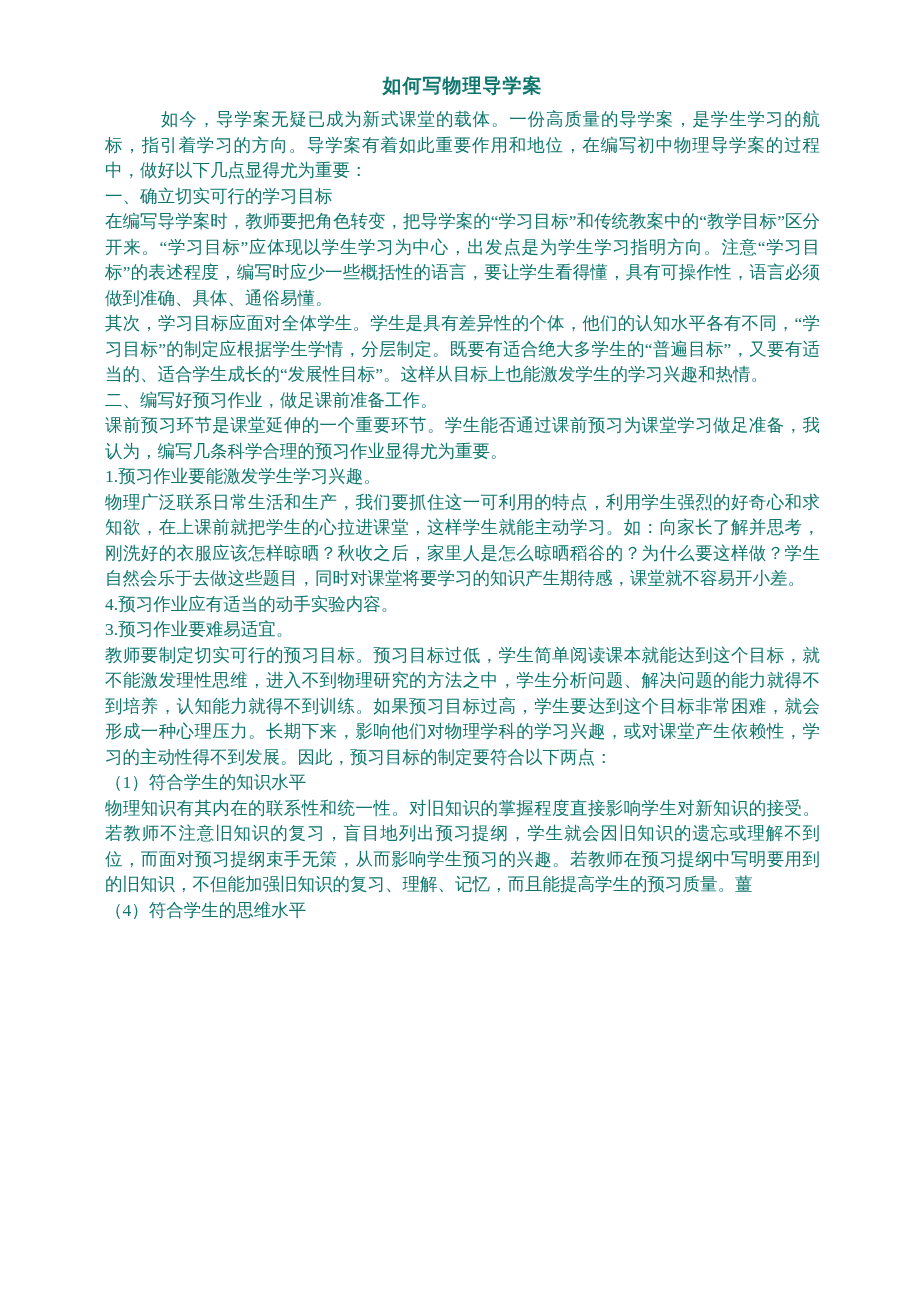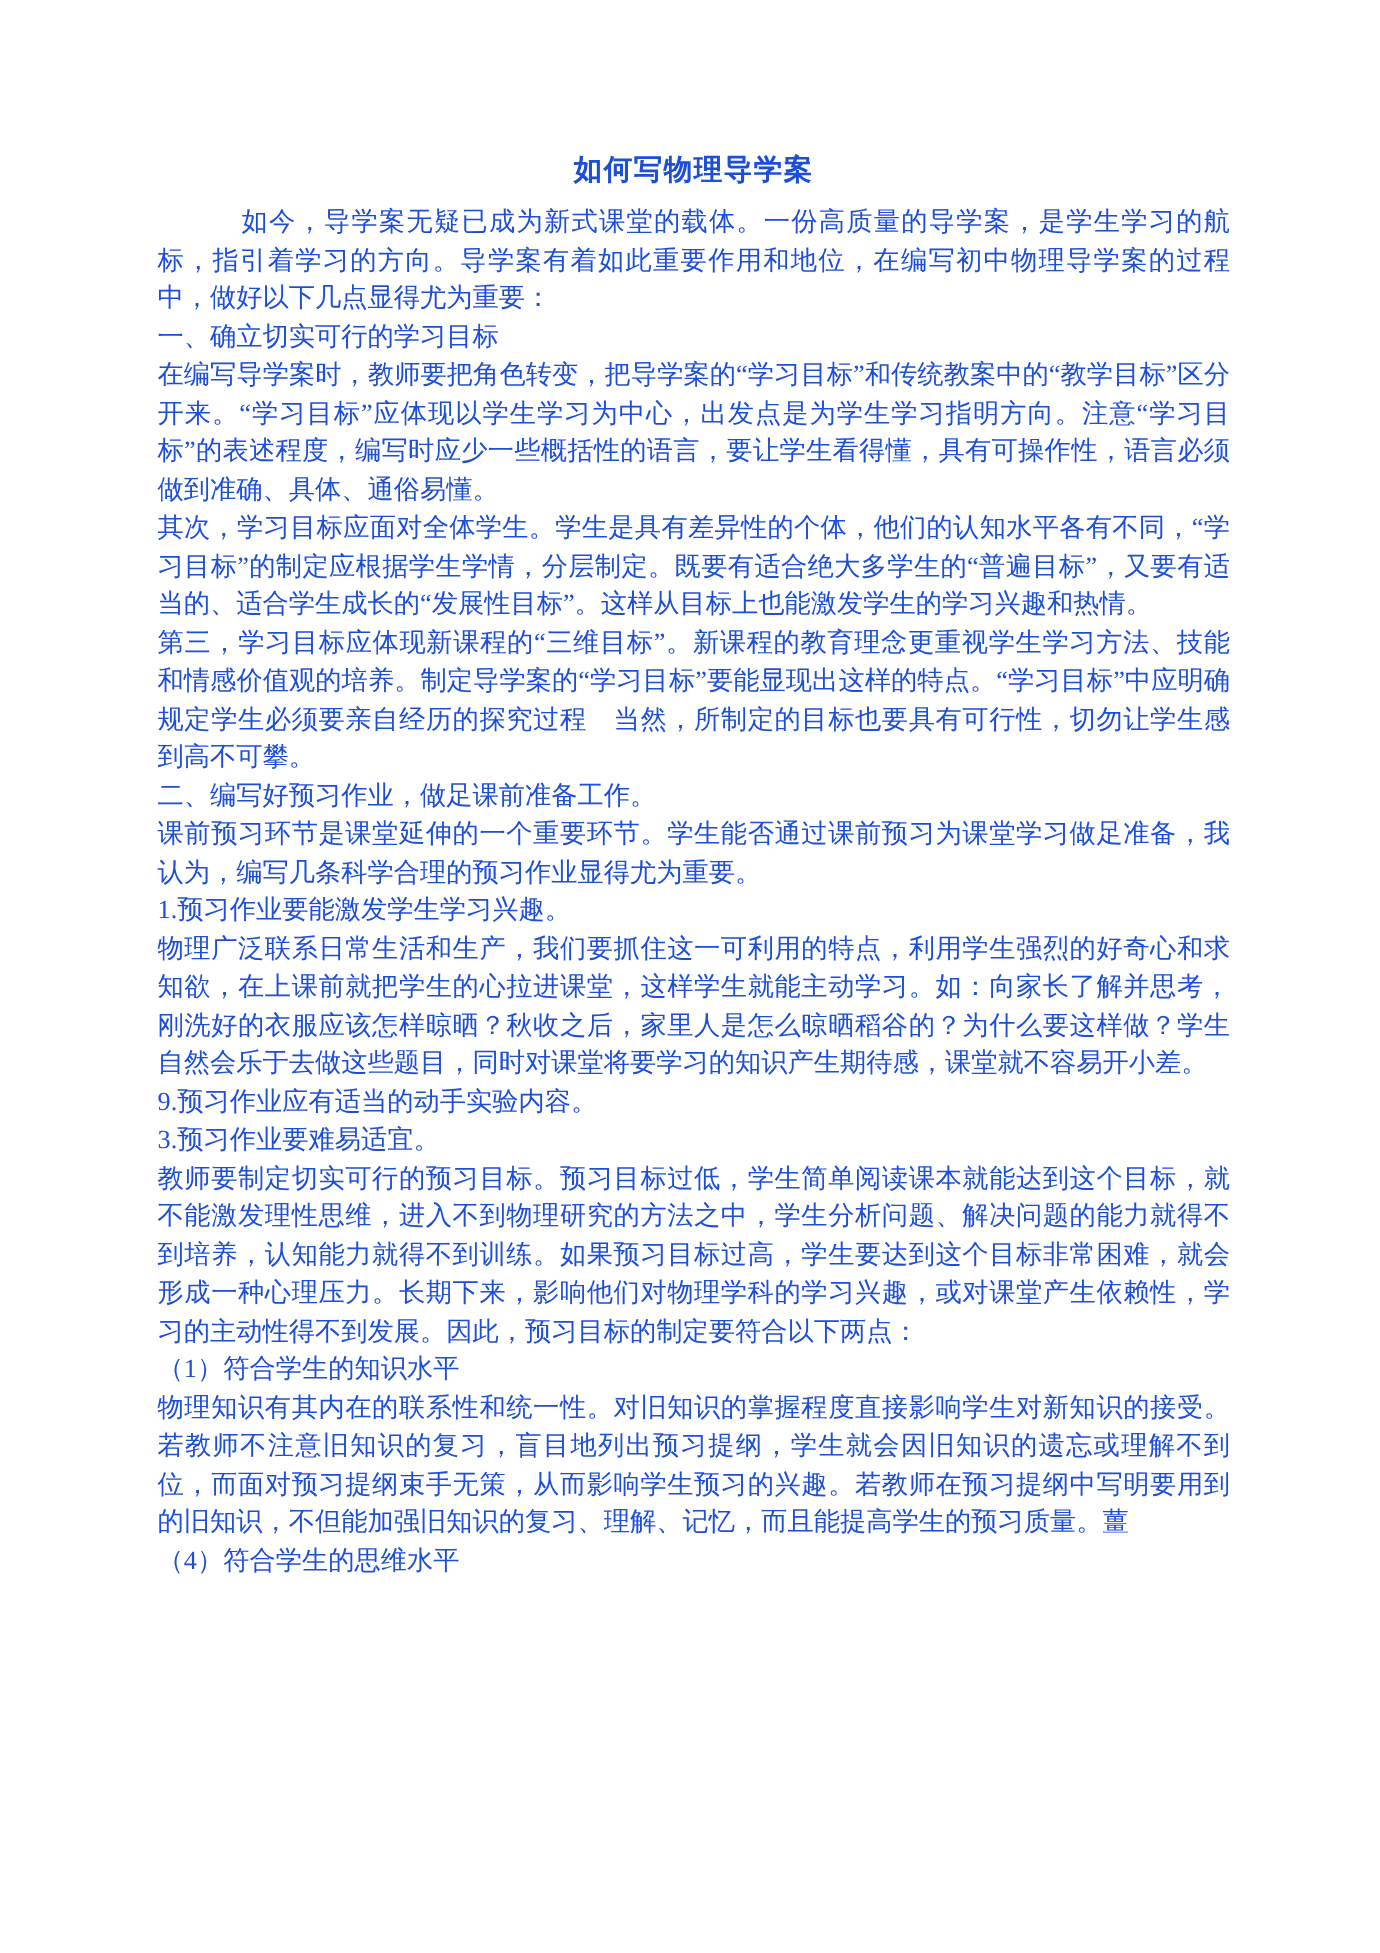--- a/index.html
+++ b/index.html
@@ -10,23 +10,23 @@
   body {
     width: 920px;
     height: 1302px;
     overflow: hidden;
   }
   .page {
     width: 920px;
     height: 1302px;
     box-sizing: border-box;
     background: #ffffff;
-    padding: 101px 100px 0 105px;
+    padding: 73px 100px 0 105px;
     font-family: "Liberation Serif", "DejaVu Serif", serif;
-    color: #1d4ed8;
+    color: #0f766e;
   }
   .doc-title {
     font-size: 19px;
     font-weight: 700;
     text-align: center;
     margin: 0 0 8px 0;
     line-height: 26px;
     letter-spacing: 1px;
   }
   .para {
@@ -44,24 +44,23 @@
 </head>
 <body>
 
 <div class="page">
   <h1 class="doc-title">如何写物理导学案</h1>
 
   <p class="para first-indent">如今，导学案无疑已成为新式课堂的载体。一份高质量的导学案，是学生学习的航标，指引着学习的方向。导学案有着如此重要作用和地位，在编写初中物理导学案的过程中，做好以下几点显得尤为重要：</p>
   <p class="para">一、确立切实可行的学习目标</p>
   <p class="para">在编写导学案时，教师要把角色转变，把导学案的“学习目标”和传统教案中的“教学目标”区分开来。“学习目标”应体现以学生学习为中心，出发点是为学生学习指明方向。注意“学习目标”的表述程度，编写时应少一些概括性的语言，要让学生看得懂，具有可操作性，语言必须做到准确、具体、通俗易懂。</p>
   <p class="para">其次，学习目标应面对全体学生。学生是具有差异性的个体，他们的认知水平各有不同，“学习目标”的制定应根据学生学情，分层制定。既要有适合绝大多学生的“普遍目标”，又要有适当的、适合学生成长的“发展性目标”。这样从目标上也能激发学生的学习兴趣和热情。</p>
-  <p class="para">第三，学习目标应体现新课程的“三维目标”。新课程的教育理念更重视学生学习方法、技能和情感价值观的培养。制定导学案的“学习目标”要能显现出这样的特点。“学习目标”中应明确规定学生必须要亲自经历的探究过程　当然，所制定的目标也要具有可行性，切勿让学生感到高不可攀。</p>
   <p class="para">二、编写好预习作业，做足课前准备工作。</p>
   <p class="para">课前预习环节是课堂延伸的一个重要环节。学生能否通过课前预习为课堂学习做足准备，我认为，编写几条科学合理的预习作业显得尤为重要。</p>
   <p class="para">1.预习作业要能激发学生学习兴趣。</p>
   <p class="para">物理广泛联系日常生活和生产，我们要抓住这一可利用的特点，利用学生强烈的好奇心和求知欲，在上课前就把学生的心拉进课堂，这样学生就能主动学习。如：向家长了解并思考，刚洗好的衣服应该怎样晾晒？秋收之后，家里人是怎么晾晒稻谷的？为什么要这样做？学生自然会乐于去做这些题目，同时对课堂将要学习的知识产生期待感，课堂就不容易开小差。</p>
-  <p class="para">9.预习作业应有适当的动手实验内容。</p>
+  <p class="para">4.预习作业应有适当的动手实验内容。</p>
   <p class="para">3.预习作业要难易适宜。</p>
   <p class="para">教师要制定切实可行的预习目标。预习目标过低，学生简单阅读课本就能达到这个目标，就不能激发理性思维，进入不到物理研究的方法之中，学生分析问题、解决问题的能力就得不到培养，认知能力就得不到训练。如果预习目标过高，学生要达到这个目标非常困难，就会形成一种心理压力。长期下来，影响他们对物理学科的学习兴趣，或对课堂产生依赖性，学习的主动性得不到发展。因此，预习目标的制定要符合以下两点：</p>
   <p class="para">（1）符合学生的知识水平</p>
   <p class="para">物理知识有其内在的联系性和统一性。对旧知识的掌握程度直接影响学生对新知识的接受。若教师不注意旧知识的复习，盲目地列出预习提纲，学生就会因旧知识的遗忘或理解不到位，而面对预习提纲束手无策，从而影响学生预习的兴趣。若教师在预习提纲中写明要用到的旧知识，不但能加强旧知识的复习、理解、记忆，而且能提高学生的预习质量。薑</p>
   <p class="para">（4）符合学生的思维水平</p>
 </div>
 
 </body></html>

